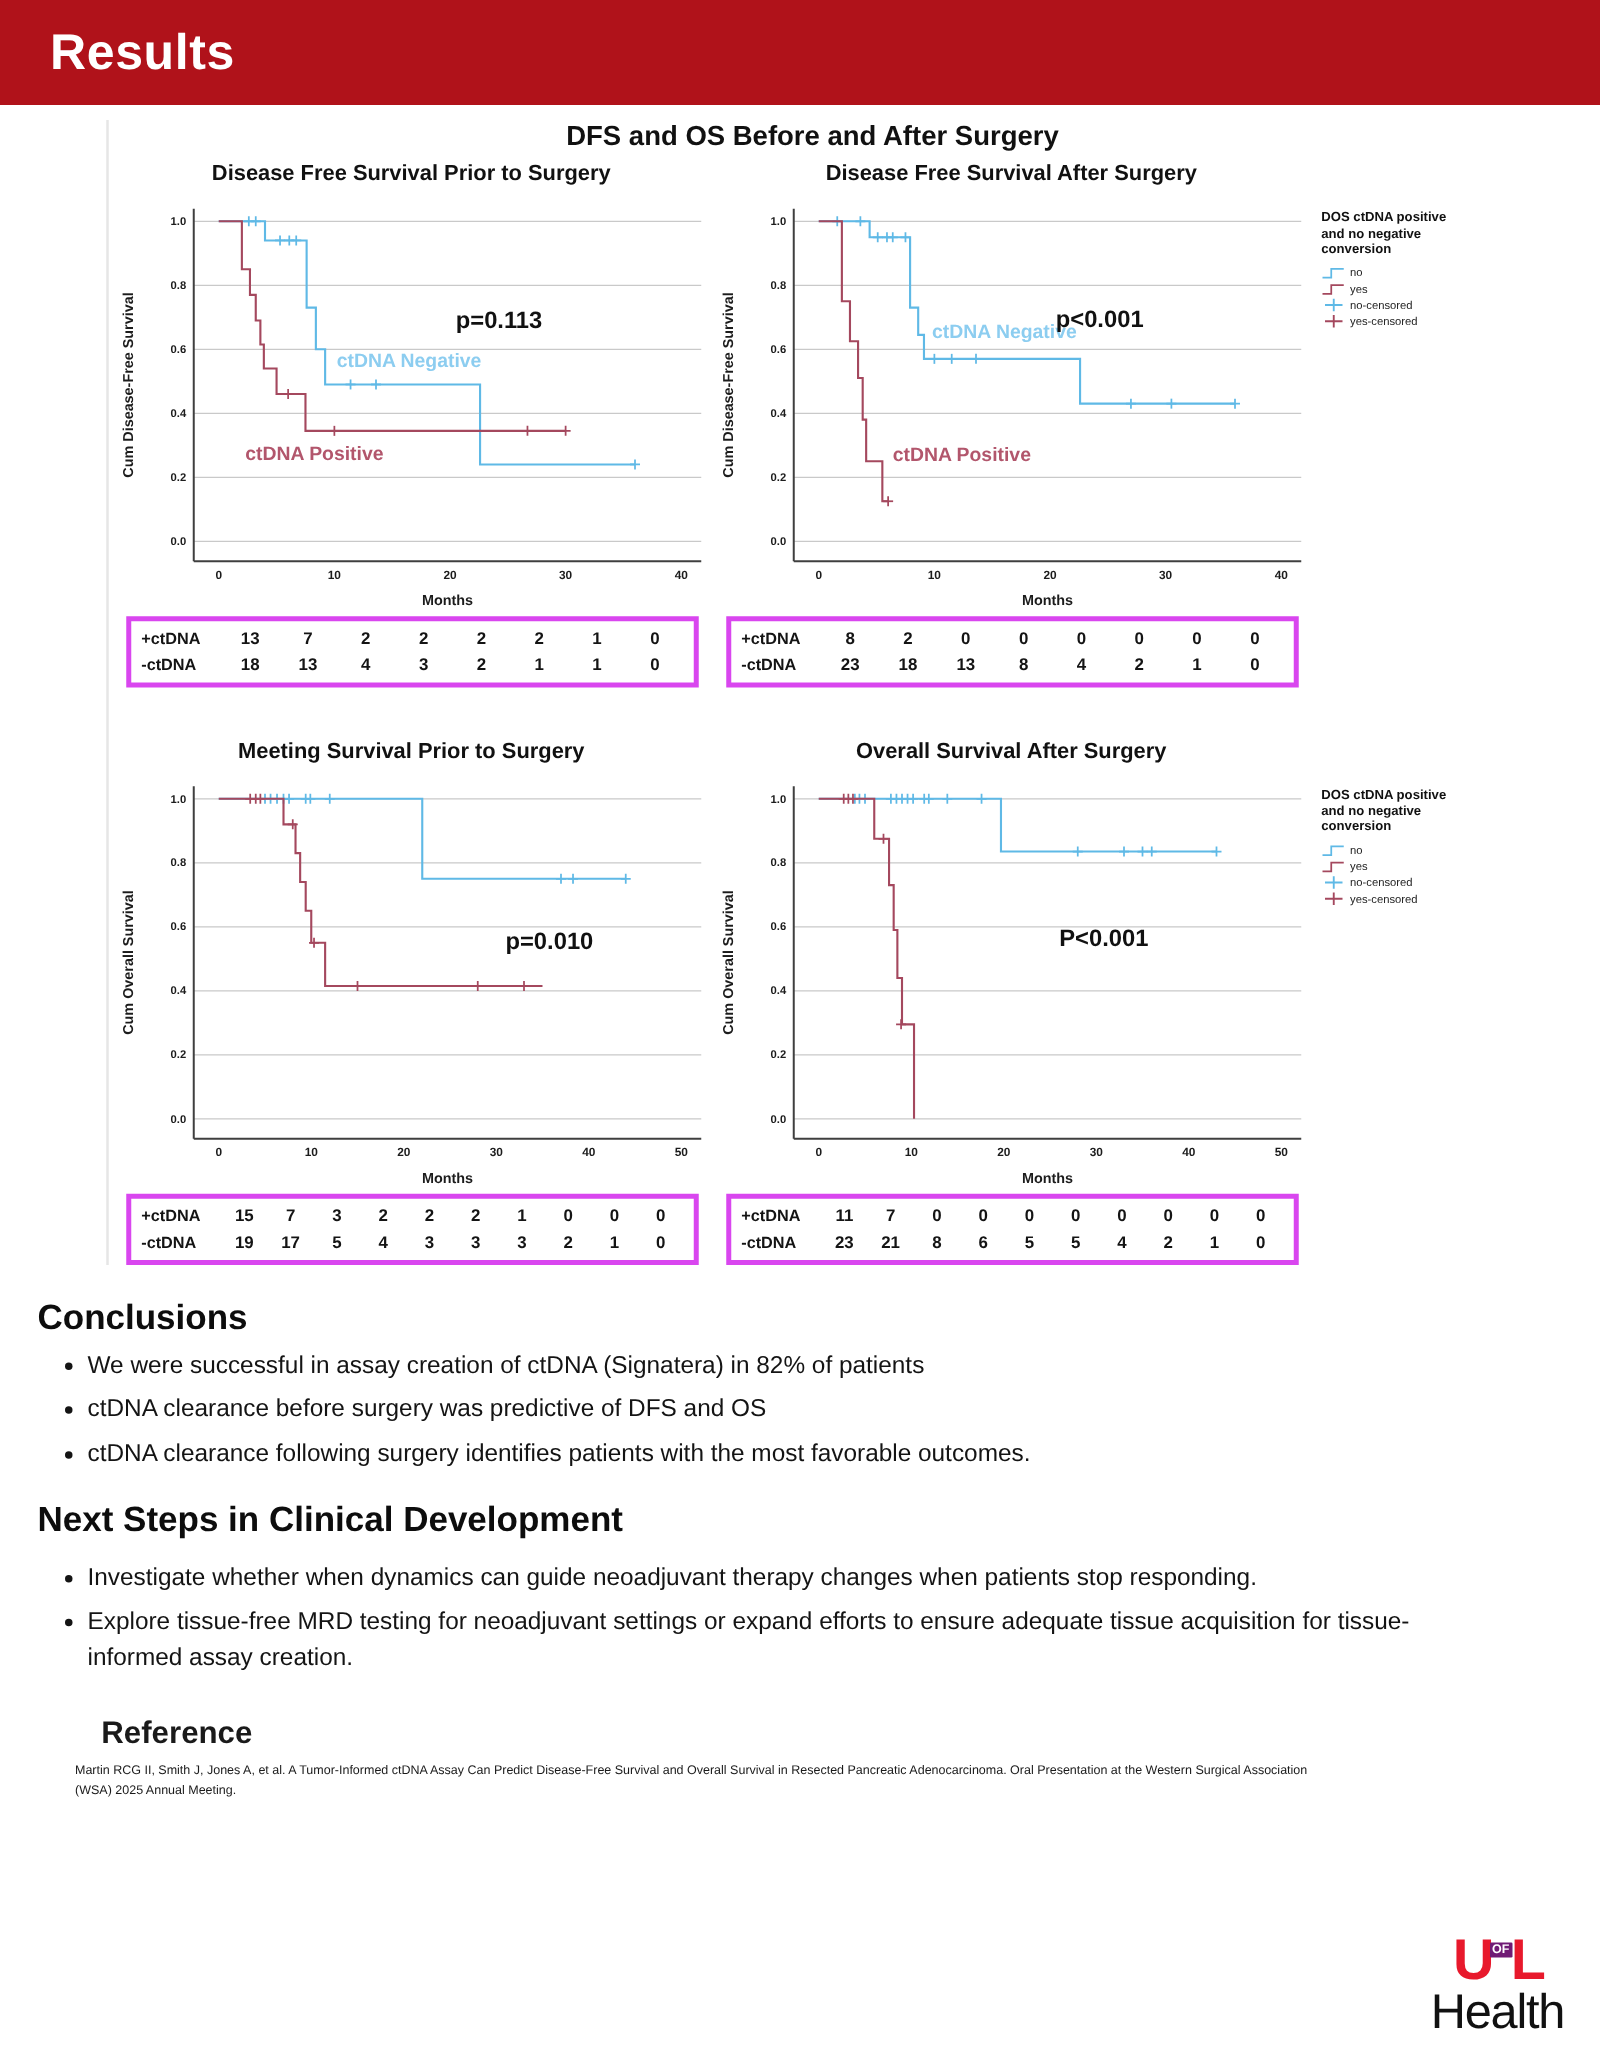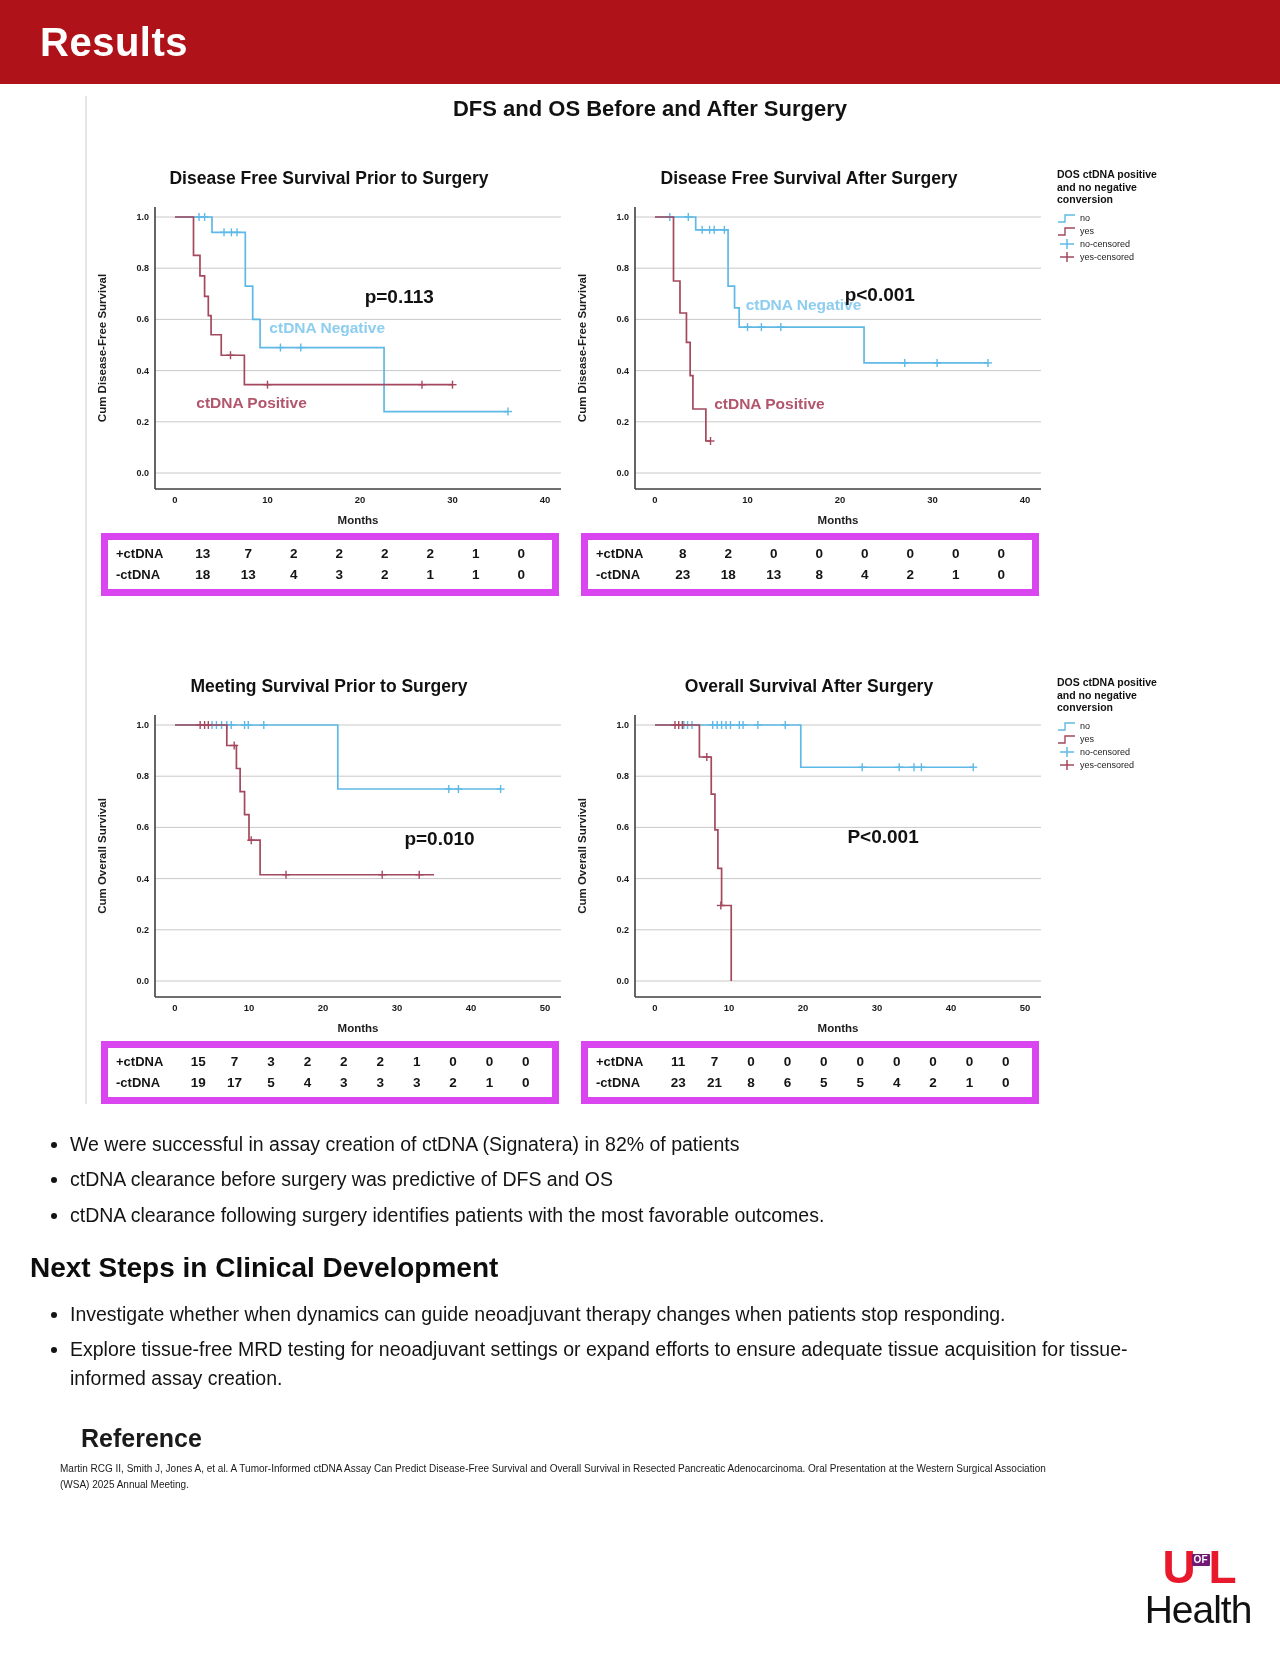--- a/index.html
+++ b/index.html
@@ -8,24 +8,24 @@
 
   .banner { height:84px; background:#b0121a; display:flex; align-items:center; padding:0 40px; }
   .banner-title { color:#fff; font-size:40px; font-weight:800; letter-spacing:.5px; }
 
   .figure { margin:12px 0 0 85px; border-left:2px solid #e6e6e6; padding-left:6px; width:1122px; }
   .figure-title { text-align:center; font-size:22px; font-weight:800; margin:6px 0 4px 0; color:#111; }
 
   .chart-row { display:flex; align-items:flex-start; gap:8px; margin-top:6px; }
   .chart-row + .chart-row { margin-top:40px; }
   .chart-cell { width:472px; }
-  .chart-title { text-align:center; font-size:17.5px; font-weight:800; color:#111; margin-bottom:2px;margin-top:40px; }
+  .chart-title { text-align:center; font-size:17.5px; font-weight:800; color:#111; margin-bottom:2px; }
   .km-svg { display:block; }
 
-  .risk-table { border:7px solid #d946ef; margin:2px 6px 0 8px; padding:3px 8px 4px 8px; background:#fff; }
+  .risk-table { border:4px solid #d946ef; margin:2px 6px 0 8px; padding:3px 8px 4px 8px; background:#fff; }
   .rt-row { display:flex; align-items:center; line-height:21px; }
   .rt-label { width:64px; font-weight:700; font-size:13px; color:#141414; }
   .rt-val { flex:1; text-align:center; font-weight:600; font-size:13.5px; color:#141414; }
 
   .km-legend { width:152px; margin-top:40px; padding-left:4px; }
   .legend-title { font-size:10.5px; font-weight:800; line-height:1.2; color:#111; width:104px; }
   .legend-items { margin-top:6px; }
   .legend-item { display:flex; align-items:center; gap:3px; height:13px; }
   .legend-label { font-size:9px; color:#222; }
 
@@ -481,20 +481,21 @@
             </svg>
             <span class="legend-label">yes-censored</span>
           </div>
         </div>
     </div>
   </div>
 </div>
 
 <div class="text-sections">
   <div class="conclusions">
+    <h2 class="section-heading">Conclusions</h2>
     <ul class="bullets">
       <li>We were successful in assay creation of ctDNA (Signatera) in 82% of patients</li>
       <li>ctDNA clearance before surgery was predictive of DFS and OS</li>
       <li>ctDNA clearance following surgery identifies patients with the most favorable outcomes.</li>
     </ul>
   </div>
 
   <div class="next-steps">
     <h2 class="section-heading next-steps-heading">Next Steps in Clinical Development</h2>
     <ul class="bullets">

